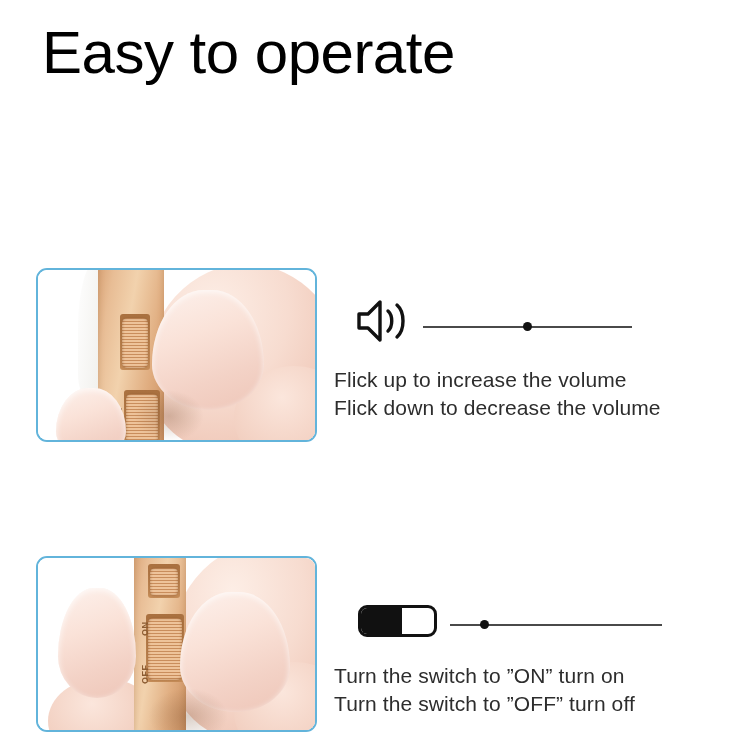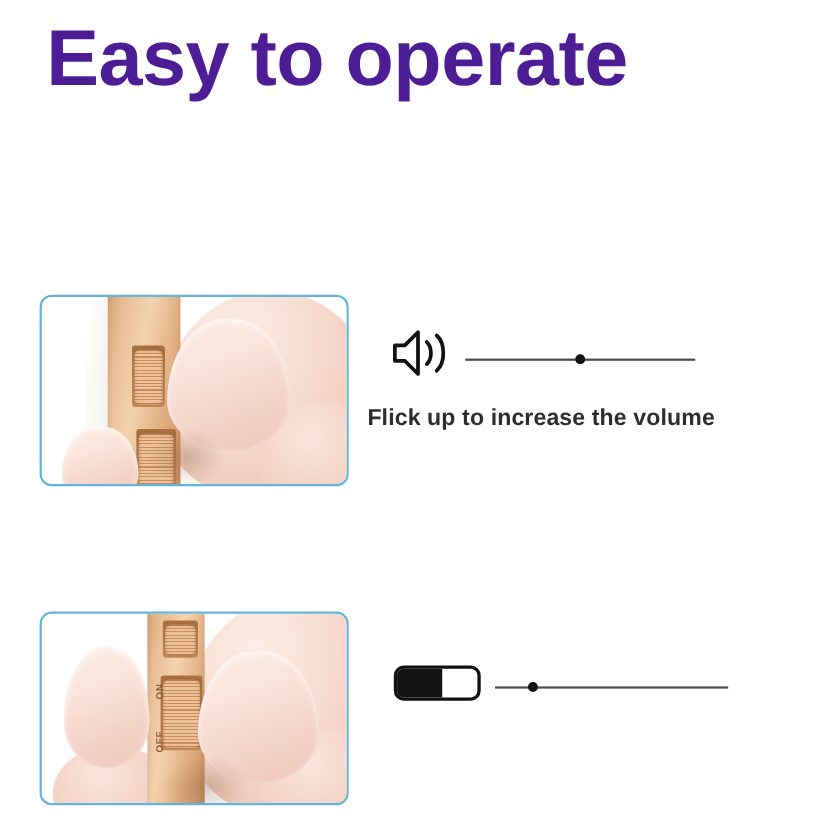--- a/index.html
+++ b/index.html
@@ -21,25 +21,25 @@
     position: absolute;
     inset: 0;
     background: #ffffff;
   }
 
   
   .headline {
     position: absolute;
     left: 42px;
     top: 16px;
-    font-size: 72px;
+    font-size: 60px;
     line-height: 74px;
-    font-weight: 700;
+    font-weight: 400;
     letter-spacing: -0.5px;
-    color: #4c1d95;
+    color: #000000;
     white-space: nowrap;
   }
   .subhead {
     position: absolute;
     left: 46px;
     top: 114px;
     font-size: 27px;
     line-height: 34px;
     font-weight: 400;
     letter-spacing: 0px;
@@ -184,21 +184,21 @@
   .slider.one .track { width: 209px; }
   .slider.one .knob { left: 100px; }
 
   .slider.two { left: 116px; top: 26px; width: 212px; }
   .slider.two .track { width: 212px; }
   .slider.two .knob { left: 30px; }
 
   .caption {
     font-size: 21px;
     line-height: 28px;
-    font-weight: 700;
+    font-weight: 400;
     color: #2d2d2d;
     white-space: nowrap;
     letter-spacing: 0.1px;
   }
   .block.one .captions { margin-top: 20px; }
   .block.two .captions { margin-top: 14px; }
 </style>
 </head>
 <body>
 
@@ -241,20 +241,21 @@
       </span>
 
       <span class="slider one">
         <span class="track"></span>
         <span class="knob"></span>
       </span>
     </div>
 
     <div class="captions">
       <div class="caption">Flick up to increase the volume</div>
+      <div class="caption">Flick down to decrease the volume</div>
     </div>
   </div>
 
   <div class="photo-card two">
     <div class="photo-inner">
       <div class="skin-big" style="left:130px; top:-14px; width:190px; height:200px;"></div>
       <div class="skin-soft" style="left:196px; top:104px; width:120px; height:100px;"></div>
       <div class="skin-soft" style="left:10px; top:120px; width:110px; height:86px;"></div>
 
       <div class="device-body" style="left:96px; top:-14px; width:52px; height:200px;"></div>
@@ -277,15 +278,19 @@
       <span class="toggle-icon">
         <span class="toggle-fill"></span>
       </span>
 
       <span class="slider two">
         <span class="track"></span>
         <span class="knob"></span>
       </span>
     </div>
 
+    <div class="captions">
+      <div class="caption">Turn the switch to ”ON” turn on</div>
+      <div class="caption">Turn the switch to ”OFF” turn off</div>
+    </div>
   </div>
 
 </div>
 
 </body></html>

